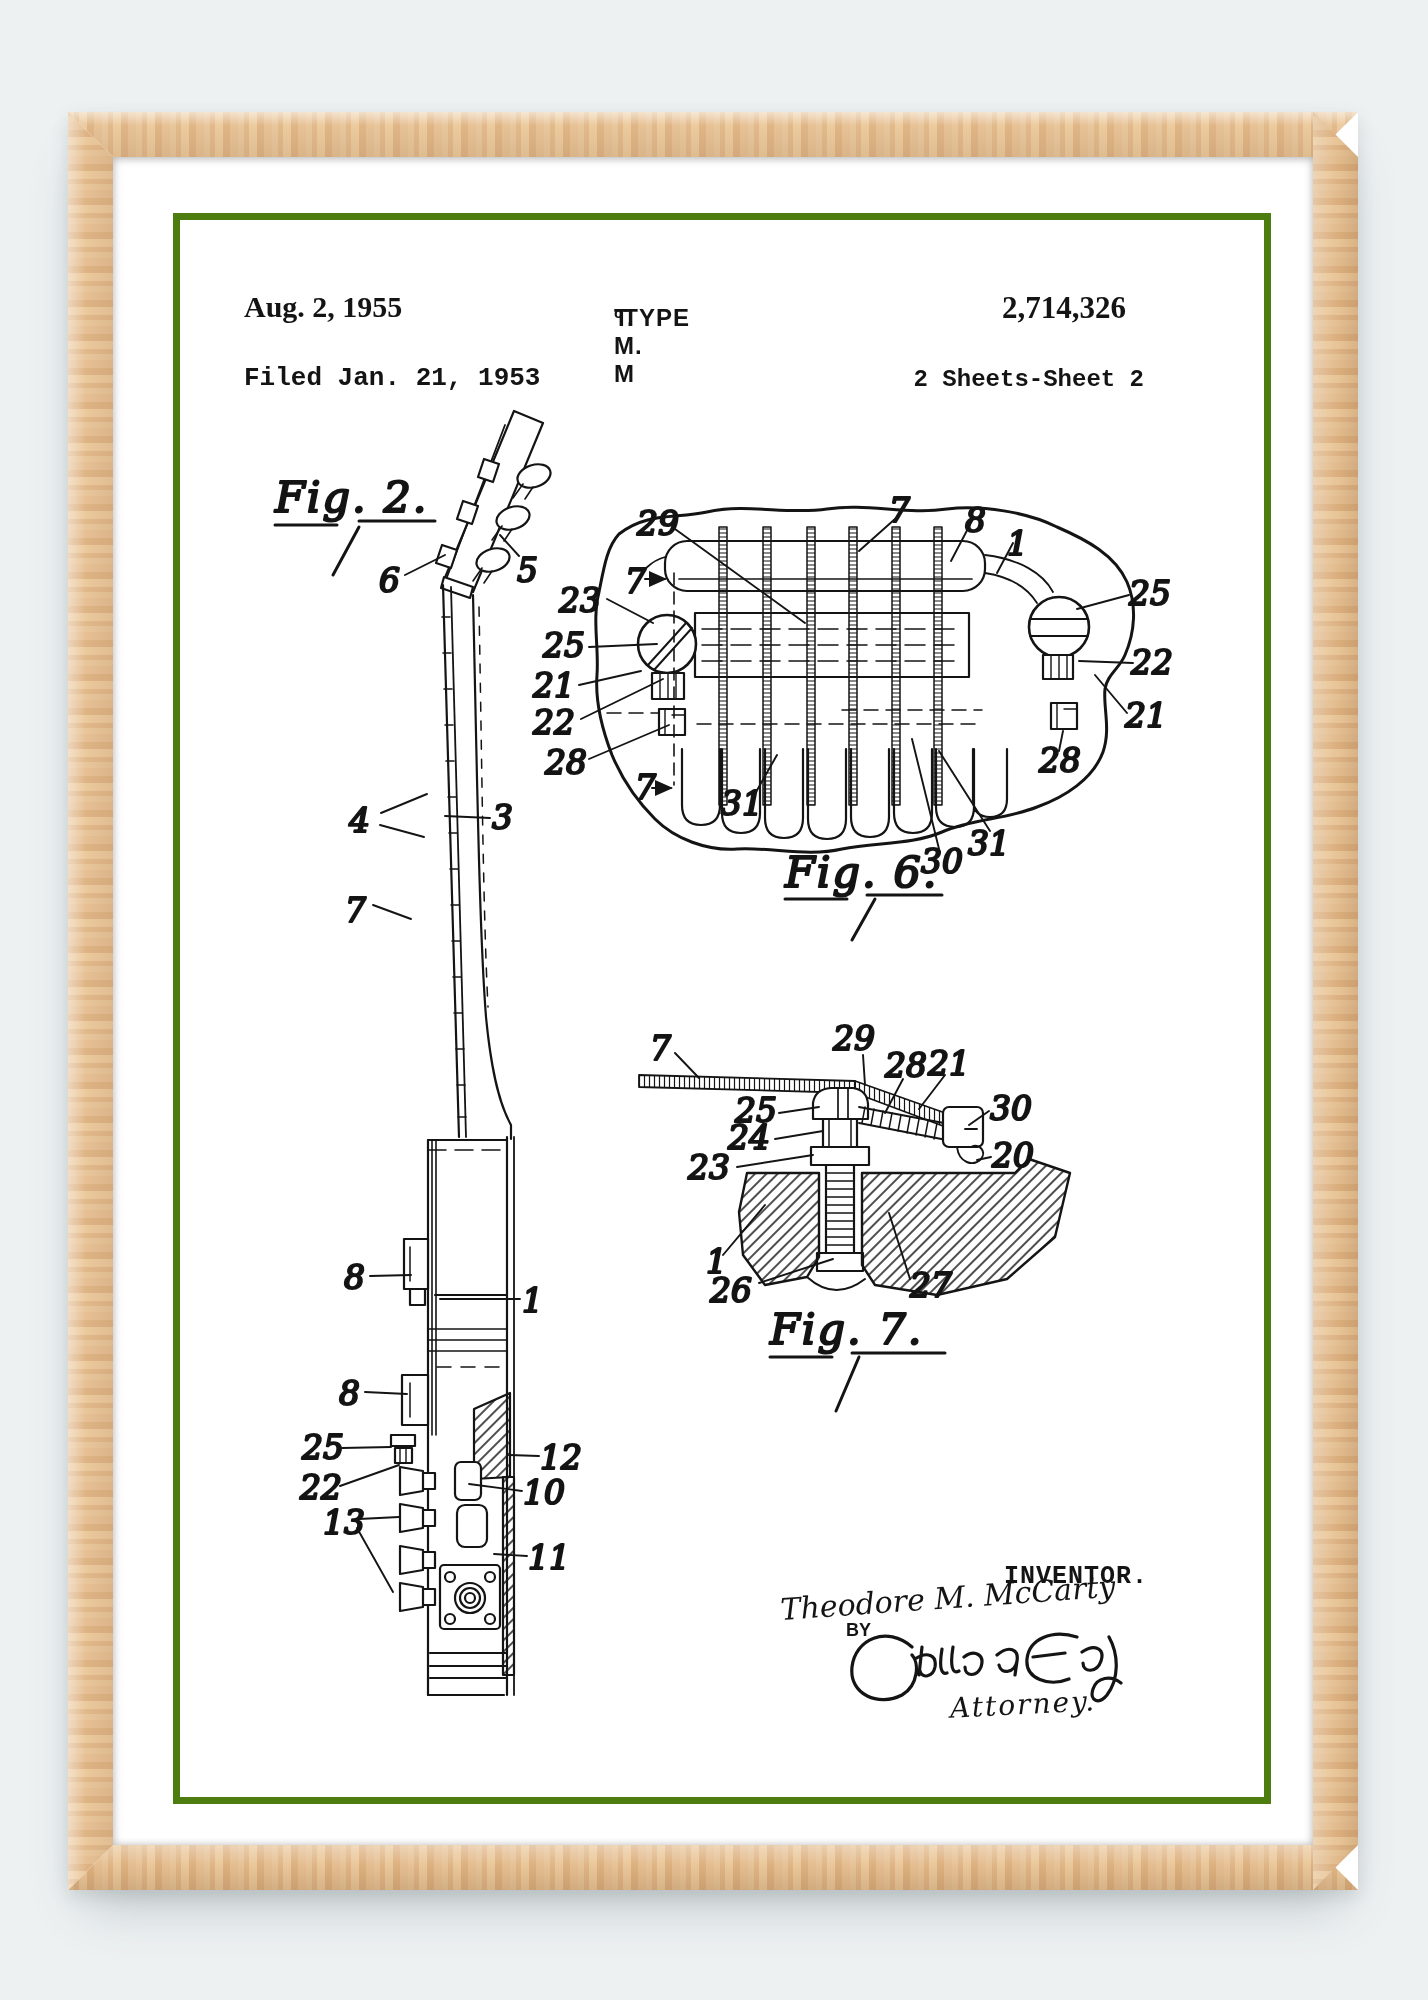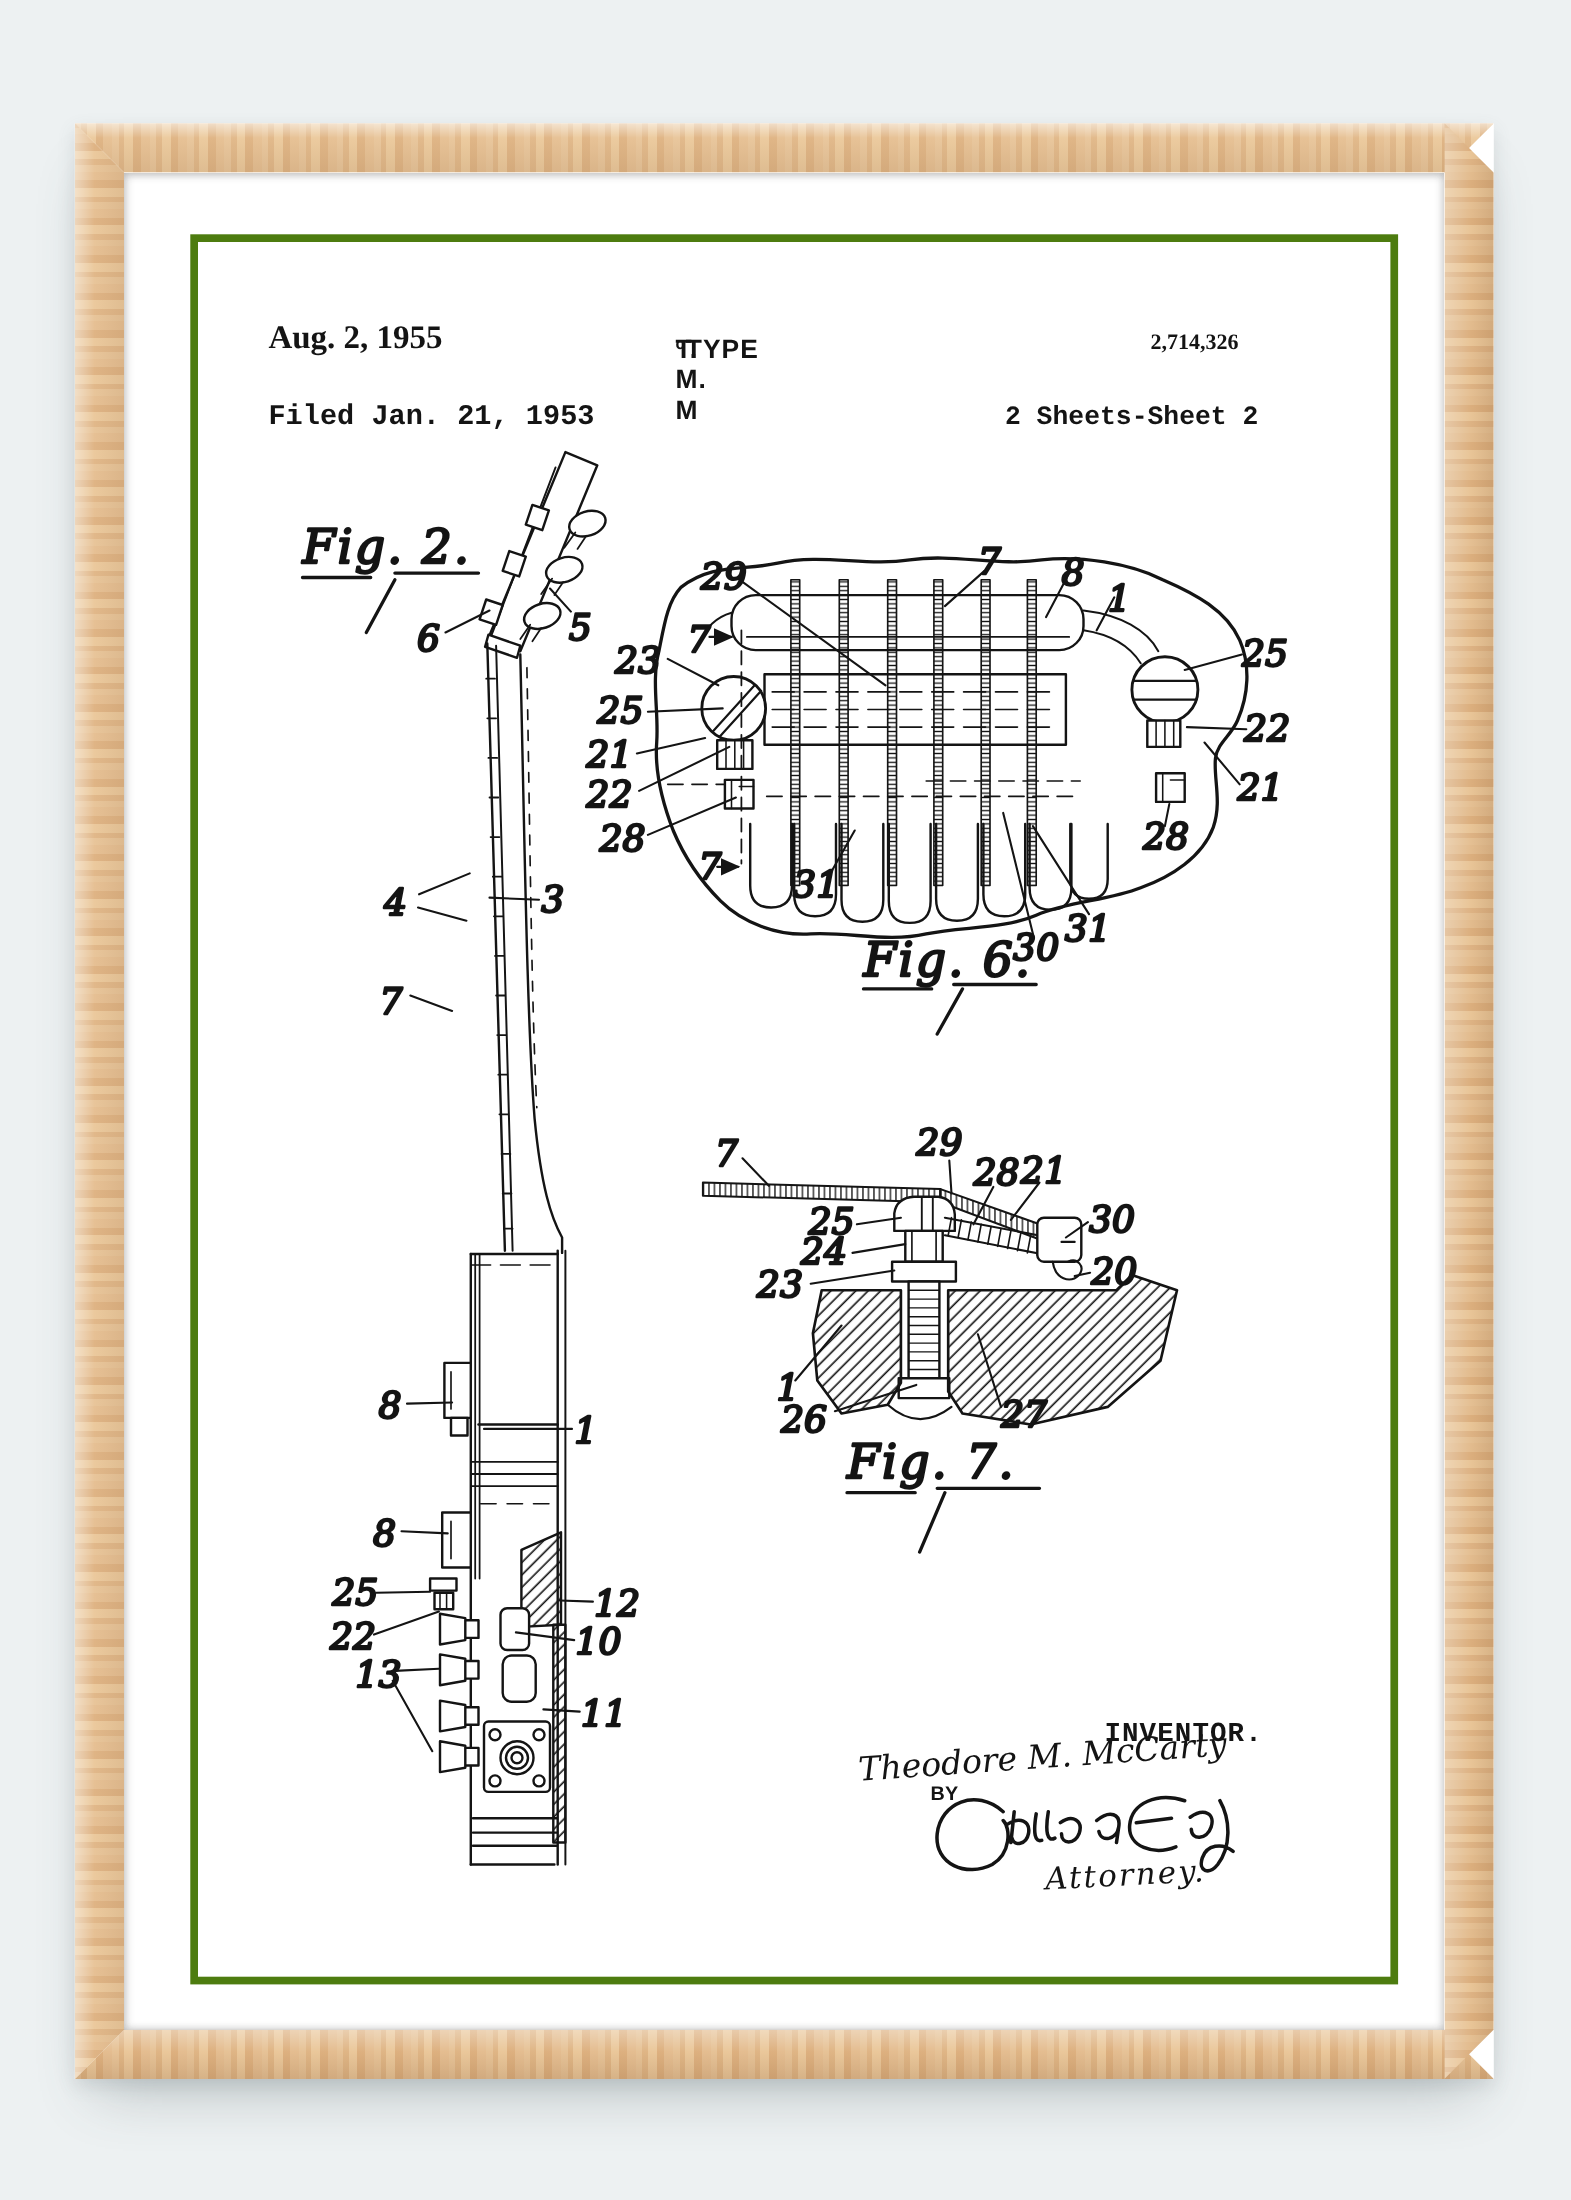--- a/index.html
+++ b/index.html
@@ -26,21 +26,21 @@
     clip-path:polygon(45px 45px,0 0,0 100%,45px calc(100% - 45px));}
   .mat{position:absolute;inset:45px;background:#ffffff;
        box-shadow:inset 0 4px 7px rgba(40,40,40,.16),inset 4px 0 7px rgba(40,40,40,.09),
                   inset -4px 0 7px rgba(40,40,40,.09),inset 0 -3px 6px rgba(40,40,40,.07);}
   .print{position:absolute;left:105px;top:101px;width:1084px;height:1577px;border:7px solid #4d7c0f;
          background:#fff;color:#141414;}
   .print *{position:absolute;}
   .serifbold{font-family:"Liberation Serif",serif;font-weight:bold;}
   .mono{font-family:"Liberation Mono","DejaVu Sans Mono",monospace;font-weight:700;}
   .date{left:64px;top:70px;font-size:30px;}
-  .patnum{right:138px;top:80px;font-size:20px;}
+  .patnum{right:138px;top:70px;font-size:31px;}
   .invname{left:434px;top:84px;font-size:24px;letter-spacing:1px;font-weight:bold;}
   .invname sup{position:static;font-size:15px;}
   .titleblock{left:150px;top:104px;width:720px;text-align:center;font-size:21px;line-height:19px;
               letter-spacing:0;position:absolute;}
   .titleblock span{position:static;display:block;}
   .filed{left:64px;top:143px;font-size:26px;}
   .sheet{right:120px;top:146px;font-size:24px;}
   .svgwrap{left:0;top:0;width:1084px;height:1577px;}
   .sig-caption{left:824px;top:1342px;font-size:25px;letter-spacing:1px;}
   .sig-name{left:600px;top:1358px;width:400px;font-family:"DejaVu Serif",serif;font-style:italic;

